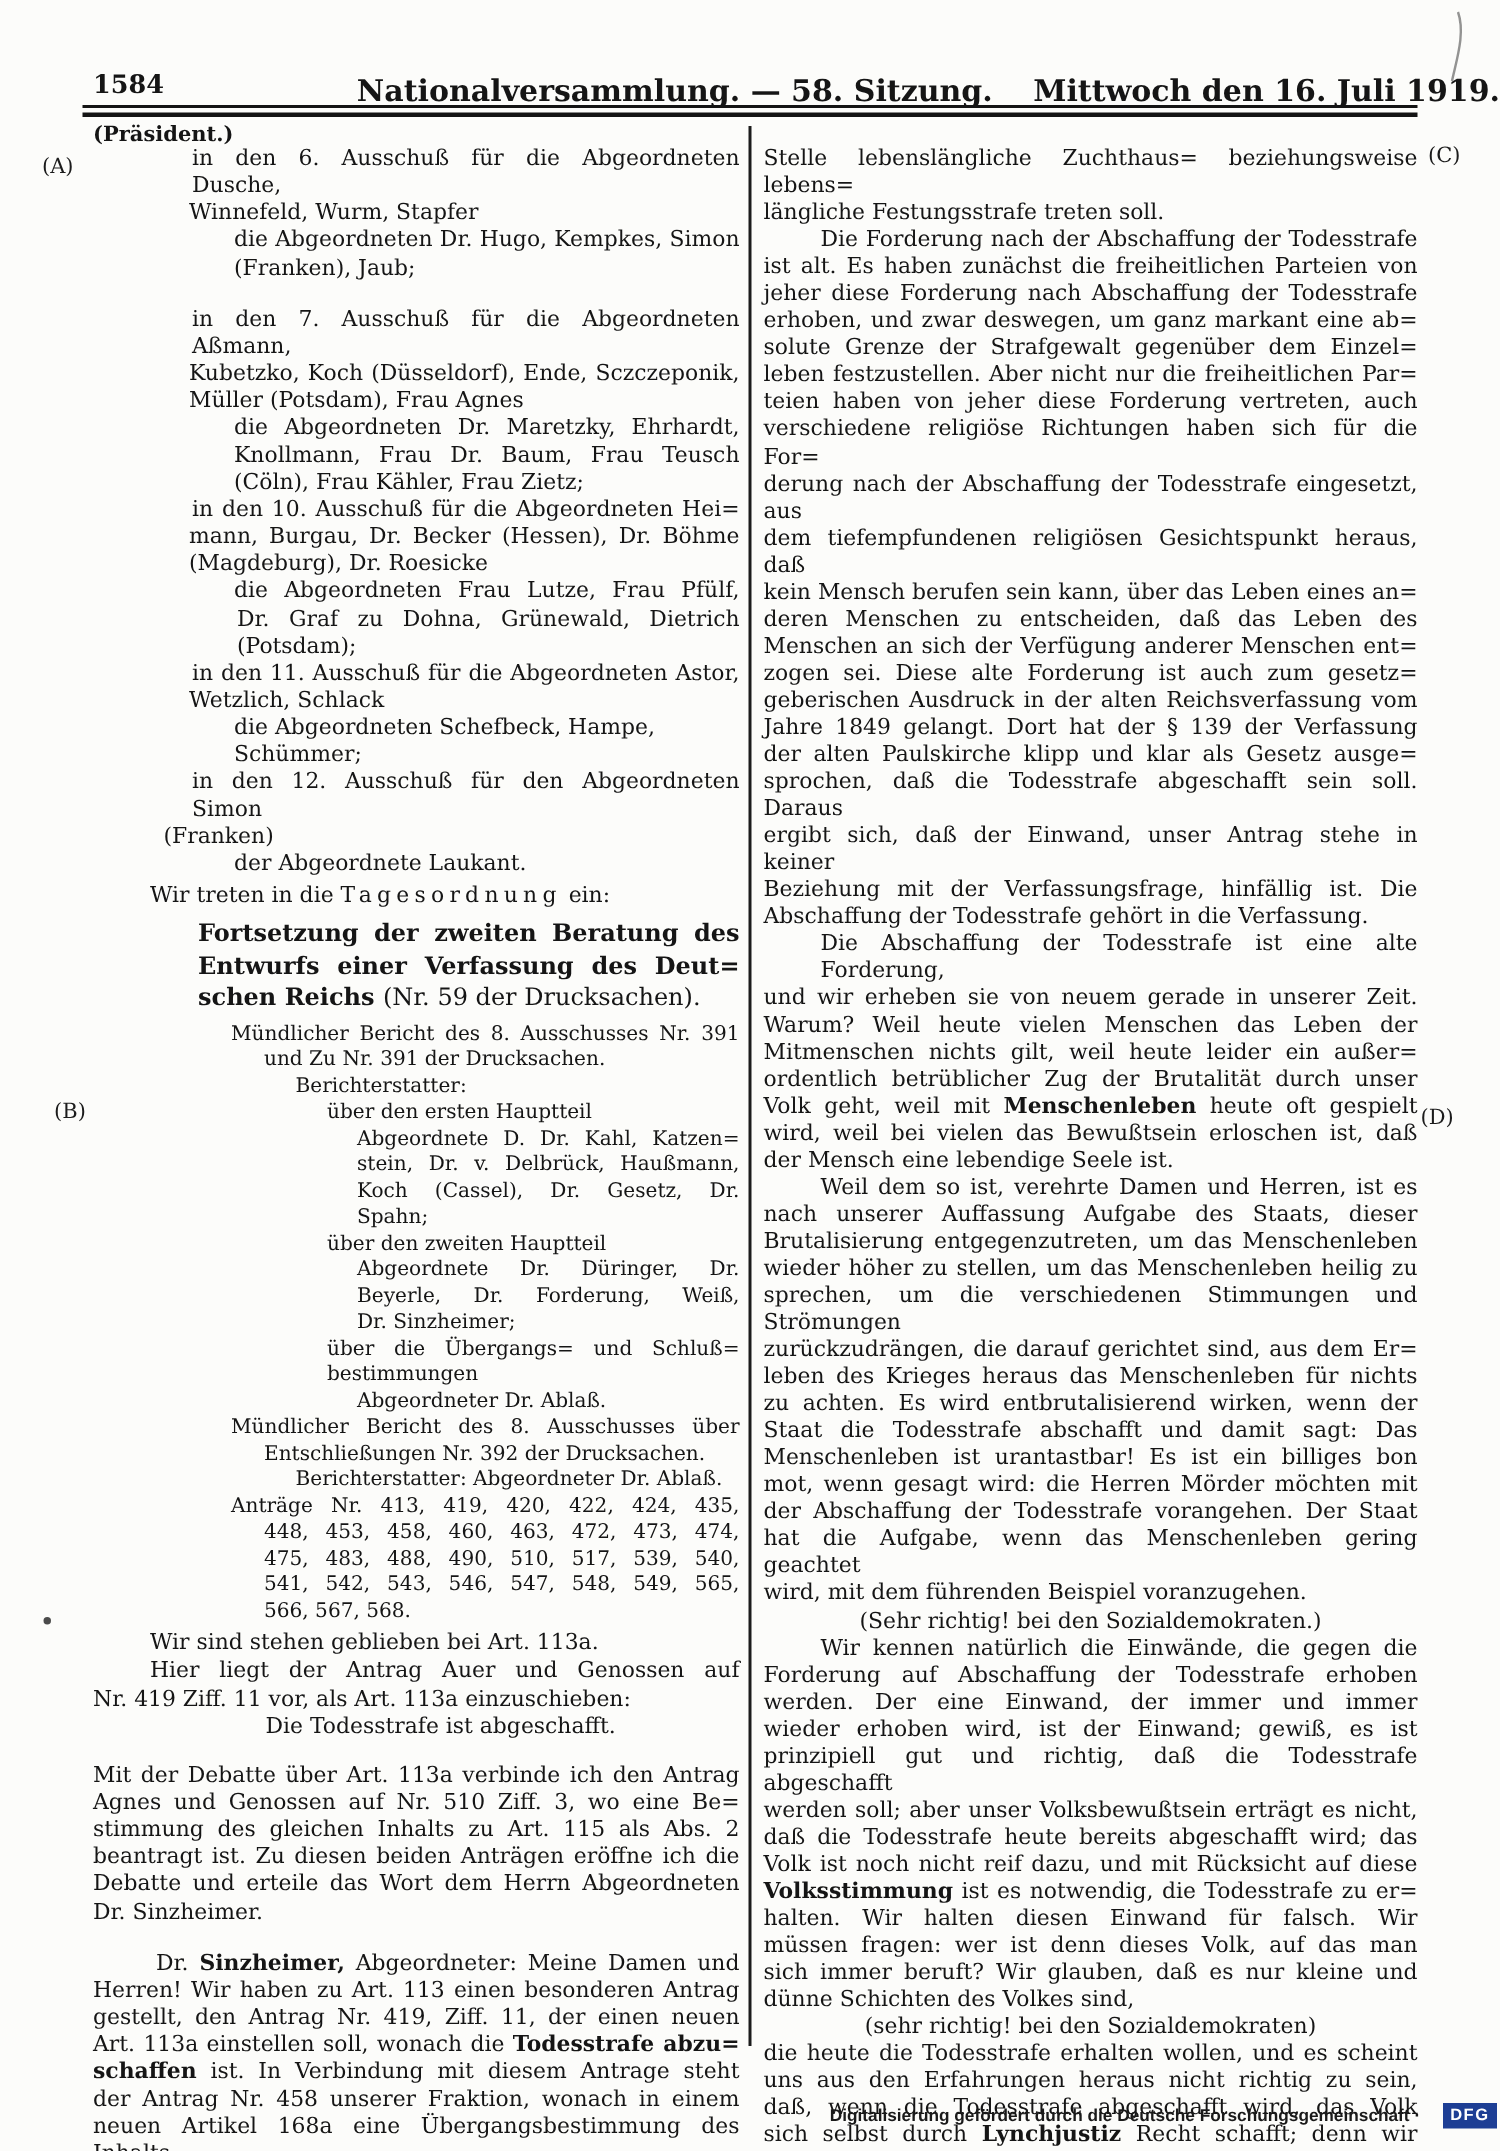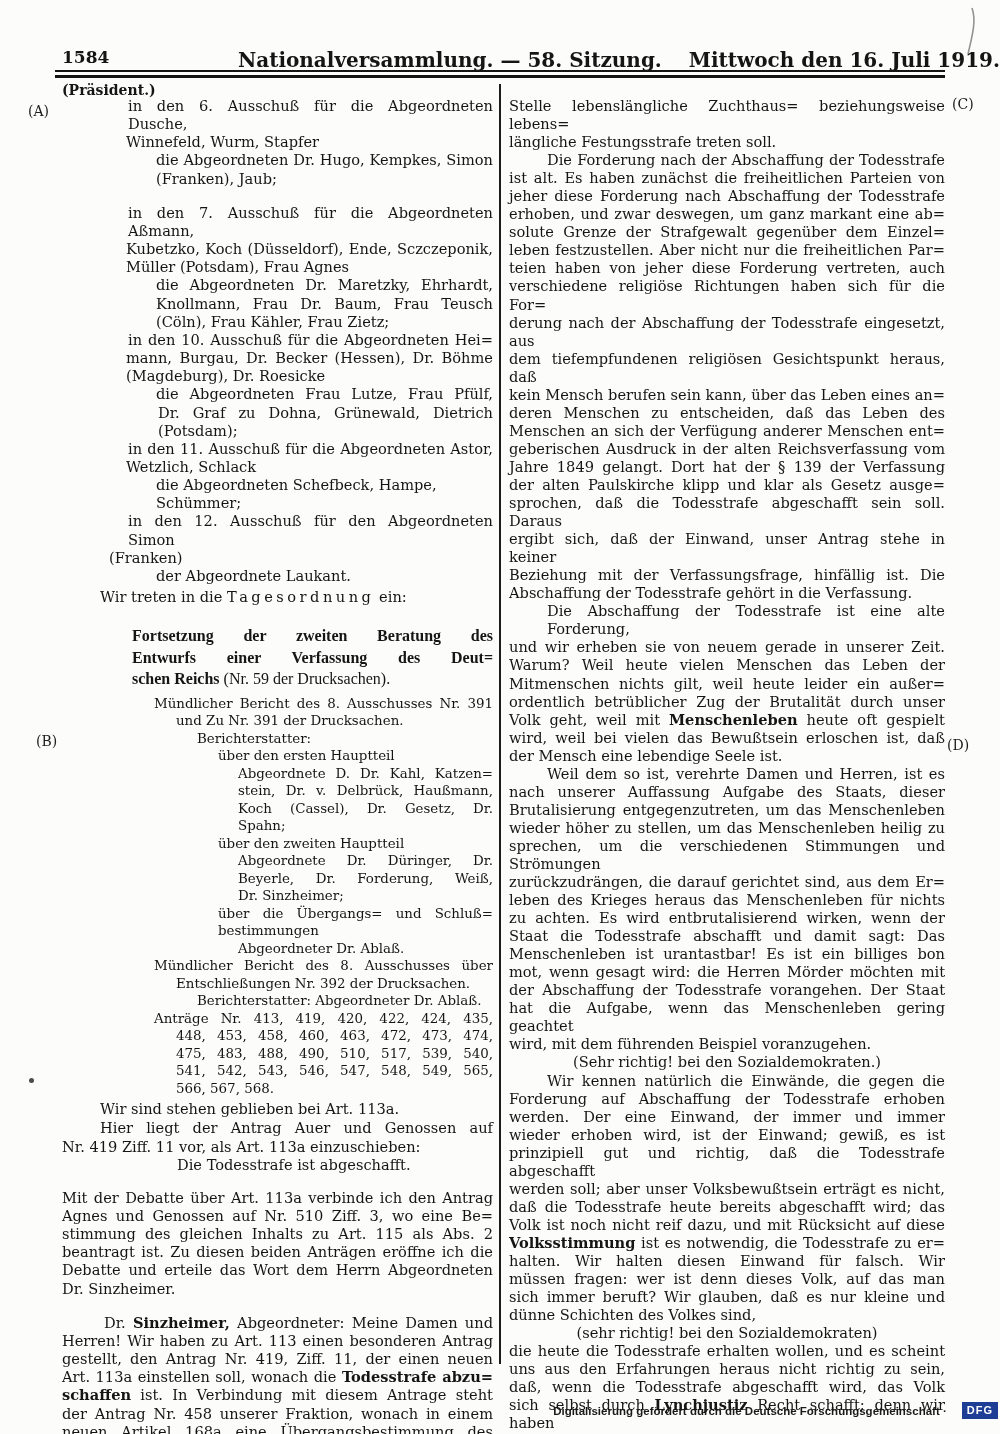--- a/index.html
+++ b/index.html
@@ -89,21 +89,21 @@
       <div class="block">
         <div class="ln j" style="padding-left: 66px;">in den 12. Ausschuß für den Abgeordneten Simon</div>
         <div class="ln" style="padding-left: 0px; margin-left: 47px;">(Franken)</div>
       </div>
       <div class="block">
         <div class="ln" style="padding-left: 94px;">der Abgeordnete Laukant.</div>
       </div>
       <div class="block" style="margin-top: 3px;">
         <div class="ln" style="padding-left: 38px;"><span>Wir treten in die </span><span class="ls">Tagesordnung</span><span> ein:</span></div>
       </div>
-      <div class="block head" style="margin-top: 19px; font-family: Liberation Serif, serif;">
+      <div class="block head" style="margin-top: 5px;">
         <div class="ln j" style="padding-left: 70px;"><span class="b">Fortsetzung der zweiten Beratung des</span></div>
         <div class="ln j" style="padding-left: 70px;"><span class="b">Entwurfs einer Verfassung des Deut=</span></div>
         <div class="ln" style="padding-left: 70px;"><span class="b">schen Reichs </span><span>(Nr. 59 der Drucksachen).</span></div>
       </div>
       <div class="block sm" style="margin-top: 5px;">
         <div class="ln j" style="padding-left: 92px;">Mündlicher Bericht des 8. Ausschusses Nr. 391</div>
         <div class="ln" style="padding-left: 114px;">und Zu Nr. 391 der Drucksachen.</div>
       </div>
       <div class="block sm">
         <div class="ln" style="padding-left: 135px;">Berichterstatter:</div>
@@ -187,20 +187,21 @@
         <div class="ln j">erhoben, und zwar deswegen, um ganz markant eine ab=</div>
         <div class="ln j">solute Grenze der Strafgewalt gegenüber dem Einzel=</div>
         <div class="ln j">leben festzustellen.  Aber nicht nur die freiheitlichen Par=</div>
         <div class="ln j">teien haben von jeher diese Forderung vertreten, auch</div>
         <div class="ln j">verschiedene religiöse Richtungen haben sich für die For=</div>
         <div class="ln j">derung nach der Abschaffung der Todesstrafe eingesetzt, aus</div>
         <div class="ln j">dem tiefempfundenen religiösen Gesichtspunkt heraus, daß</div>
         <div class="ln j">kein Mensch berufen sein kann, über das Leben eines an=</div>
         <div class="ln j">deren Menschen zu entscheiden, daß das Leben des</div>
         <div class="ln j">Menschen an sich der Verfügung anderer Menschen ent=</div>
+        <div class="ln j">zogen sei.  Diese alte Forderung ist auch zum gesetz=</div>
         <div class="ln j">geberischen Ausdruck in der alten Reichsverfassung vom</div>
         <div class="ln j">Jahre 1849 gelangt.  Dort hat der § 139 der Verfassung</div>
         <div class="ln j">der alten Paulskirche klipp und klar als Gesetz ausge=</div>
         <div class="ln j">sprochen, daß die Todesstrafe abgeschafft sein soll.  Daraus</div>
         <div class="ln j">ergibt sich, daß der Einwand, unser Antrag stehe in keiner</div>
         <div class="ln j">Beziehung mit der Verfassungsfrage, hinfällig ist.  Die</div>
         <div class="ln">Abschaffung der Todesstrafe gehört in die Verfassung.</div>
       </div>
       <div class="block">
         <div class="ln j" style="padding-left: 38px;">Die Abschaffung der Todesstrafe ist eine alte Forderung,</div>

